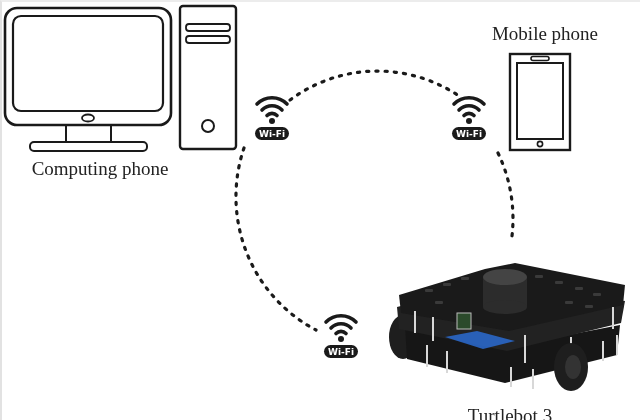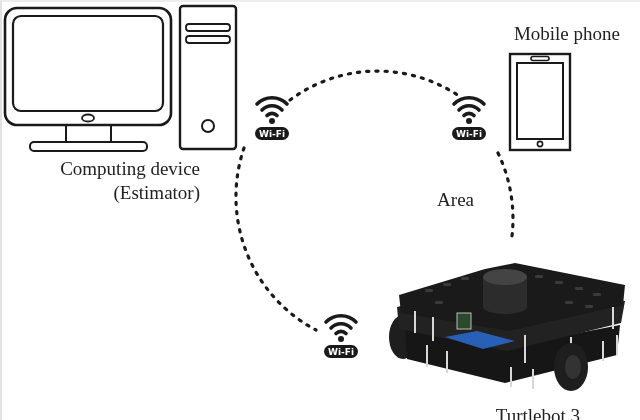--- a/index.html
+++ b/index.html
@@ -1,20 +1,20 @@
 <!DOCTYPE html>
 <html><head>
   <meta charset="utf-8">
   <style>
     html, body { margin: 0; padding: 0; background: #ffffff; }
     body { width: 640px; height: 420px; overflow: hidden; position: relative; font-family: "Liberation Serif", "DejaVu Serif", serif; color: #222; }
     .frame { position: absolute; left: 0; top: 0; width: 640px; height: 420px; box-sizing: border-box; border-left: 2px solid #e2e2e2; border-top: 2px solid #ececec; }
     .abs { position: absolute; }
     svg.full { position: absolute; left: 0; top: 0; width: 640px; height: 420px; }
-    .label { position: absolute; font-size: 19px; line-height: 24px; text-align: right; white-space: nowrap; color: #222; }
+    .label { position: absolute; font-size: 19px; line-height: 24px; text-align: center; white-space: nowrap; color: #222; }
     .wifi { position: absolute; width: 46px; height: 48px; }
   </style>
 </head>
 <body>
 
 <div class="frame"></div>
 
 <svg class="full" viewBox="0 0 640 420">
   <path d="M 290 100 A 148 150 0 0 1 462 98" fill="none" stroke="#1a1a1a" stroke-width="3.2" stroke-dasharray="2.2 7" stroke-linecap="round"></path>
   <path d="M 498 153 A 148 150 0 0 1 512 236" fill="none" stroke="#1a1a1a" stroke-width="3.2" stroke-dasharray="2.2 7" stroke-linecap="round"></path>
@@ -31,36 +31,34 @@
     <rect x="28" y="138" width="117" height="9" rx="4" stroke-width="2"></rect>
 
     <rect x="178" y="2" width="56" height="143" rx="3" stroke-width="2.4"></rect>
     <rect x="184" y="20" width="44" height="7" rx="3" stroke-width="1.8"></rect>
     <rect x="184" y="32" width="44" height="7" rx="3" stroke-width="1.8"></rect>
     <circle cx="206" cy="122" r="6" stroke-width="2"></circle>
   </g>
 </svg>
 
 <div class="label" style="left:0;top:157px;width:200px;">
-  <div>Computing device</div>
-  <div>(Estimator)</div>
+  <div>Computing phone</div>
 </div>
 
 <div class="label" style="left:470px;top:22px;width:150px;">Mobile phone</div>
 <svg class="abs" style="left:508px;top:52px;width:64px;height:100px;" viewBox="0 0 64 100">
   <g fill="none" stroke="#1a1a1a">
     <rect x="2" y="2" width="60" height="96" stroke-width="2.4"></rect>
     <rect x="9" y="11" width="46" height="76" stroke-width="2"></rect>
     <rect x="23" y="4.5" width="18" height="4" rx="2" stroke-width="1.6"></rect>
     <circle cx="32" cy="92" r="2.6" stroke-width="1.6"></circle>
   </g>
 </svg>
 
 <div class="label" style="left:278px;top:186px;width:196px;">
-  <div style="margin-top:2px;">Area</div>
 </div>
 
 <div class="wifi" style="left:249px;top:94px;">
   <svg width="46" height="48" viewBox="0 0 46 48">
     <g fill="none" stroke="#1a1a1a" stroke-linecap="round" stroke-width="3.6">
       <path d="M 8 10 A 21 21 0 0 1 38 10"></path>
       <path d="M 13 16 A 14 14 0 0 1 33 16"></path>
       <path d="M 18 21.5 A 7 7 0 0 1 28 21.5"></path>
     </g>
     <circle cx="23" cy="27" r="3" fill="#1a1a1a"></circle>

